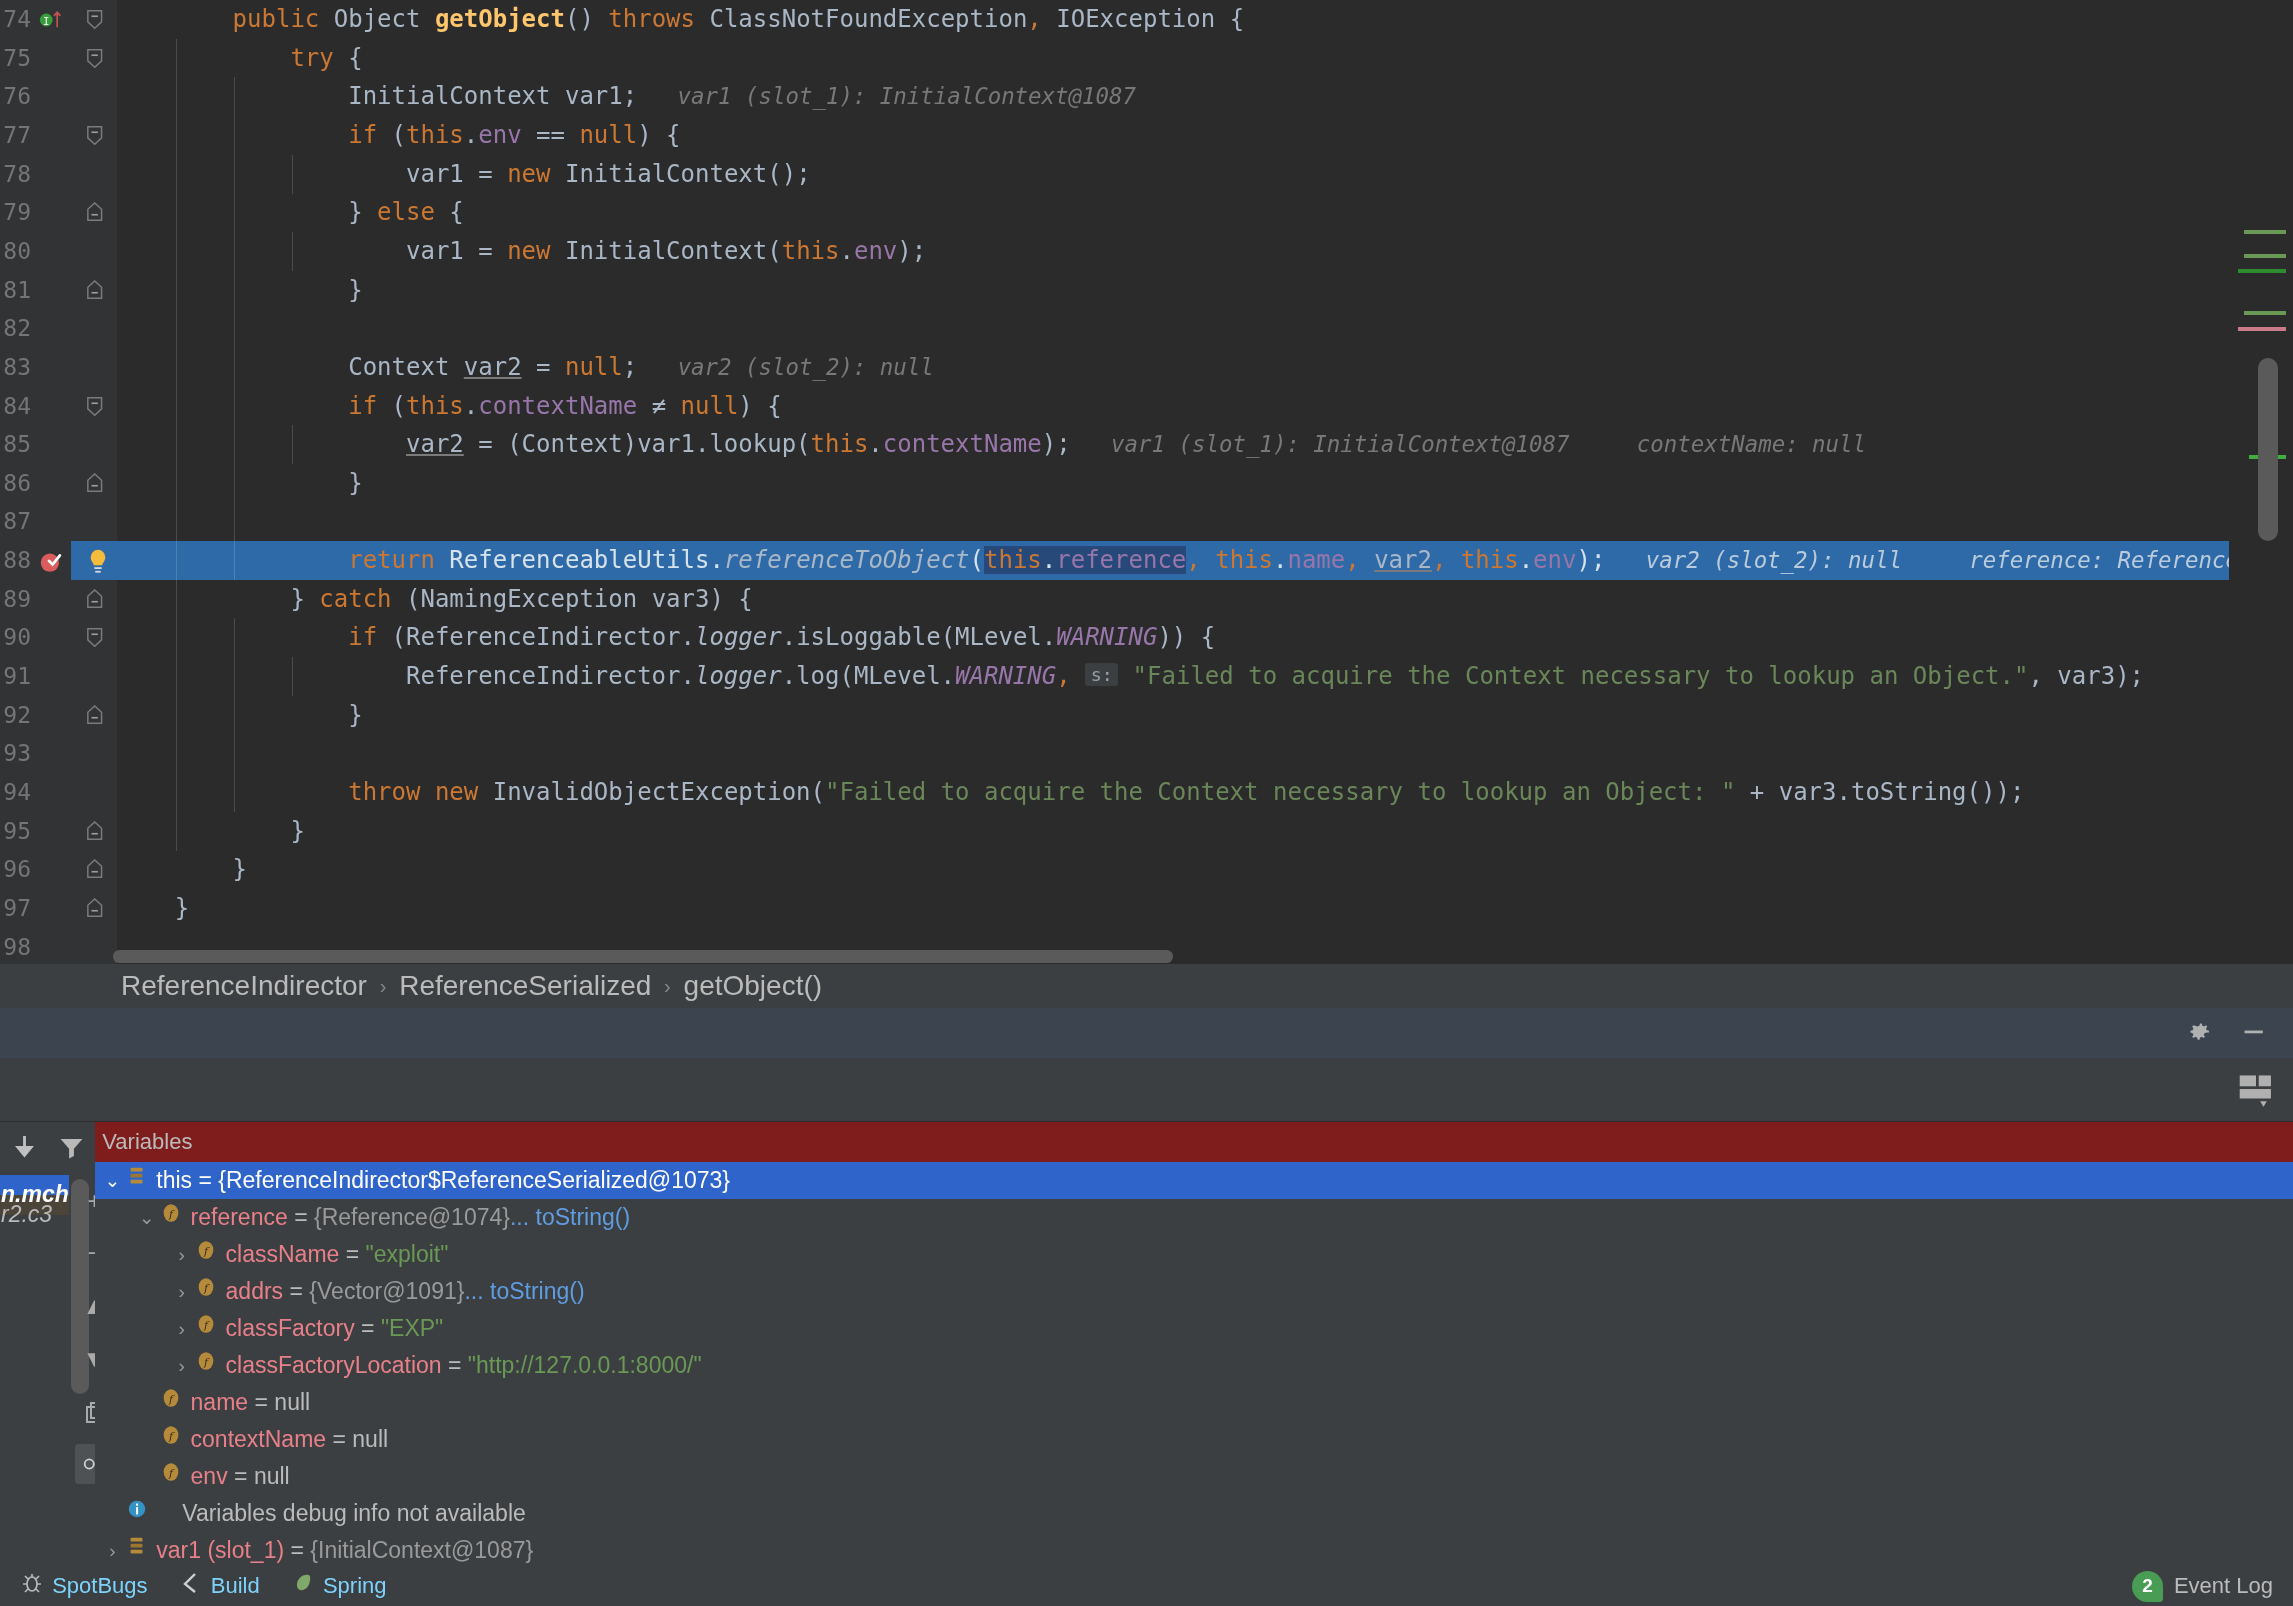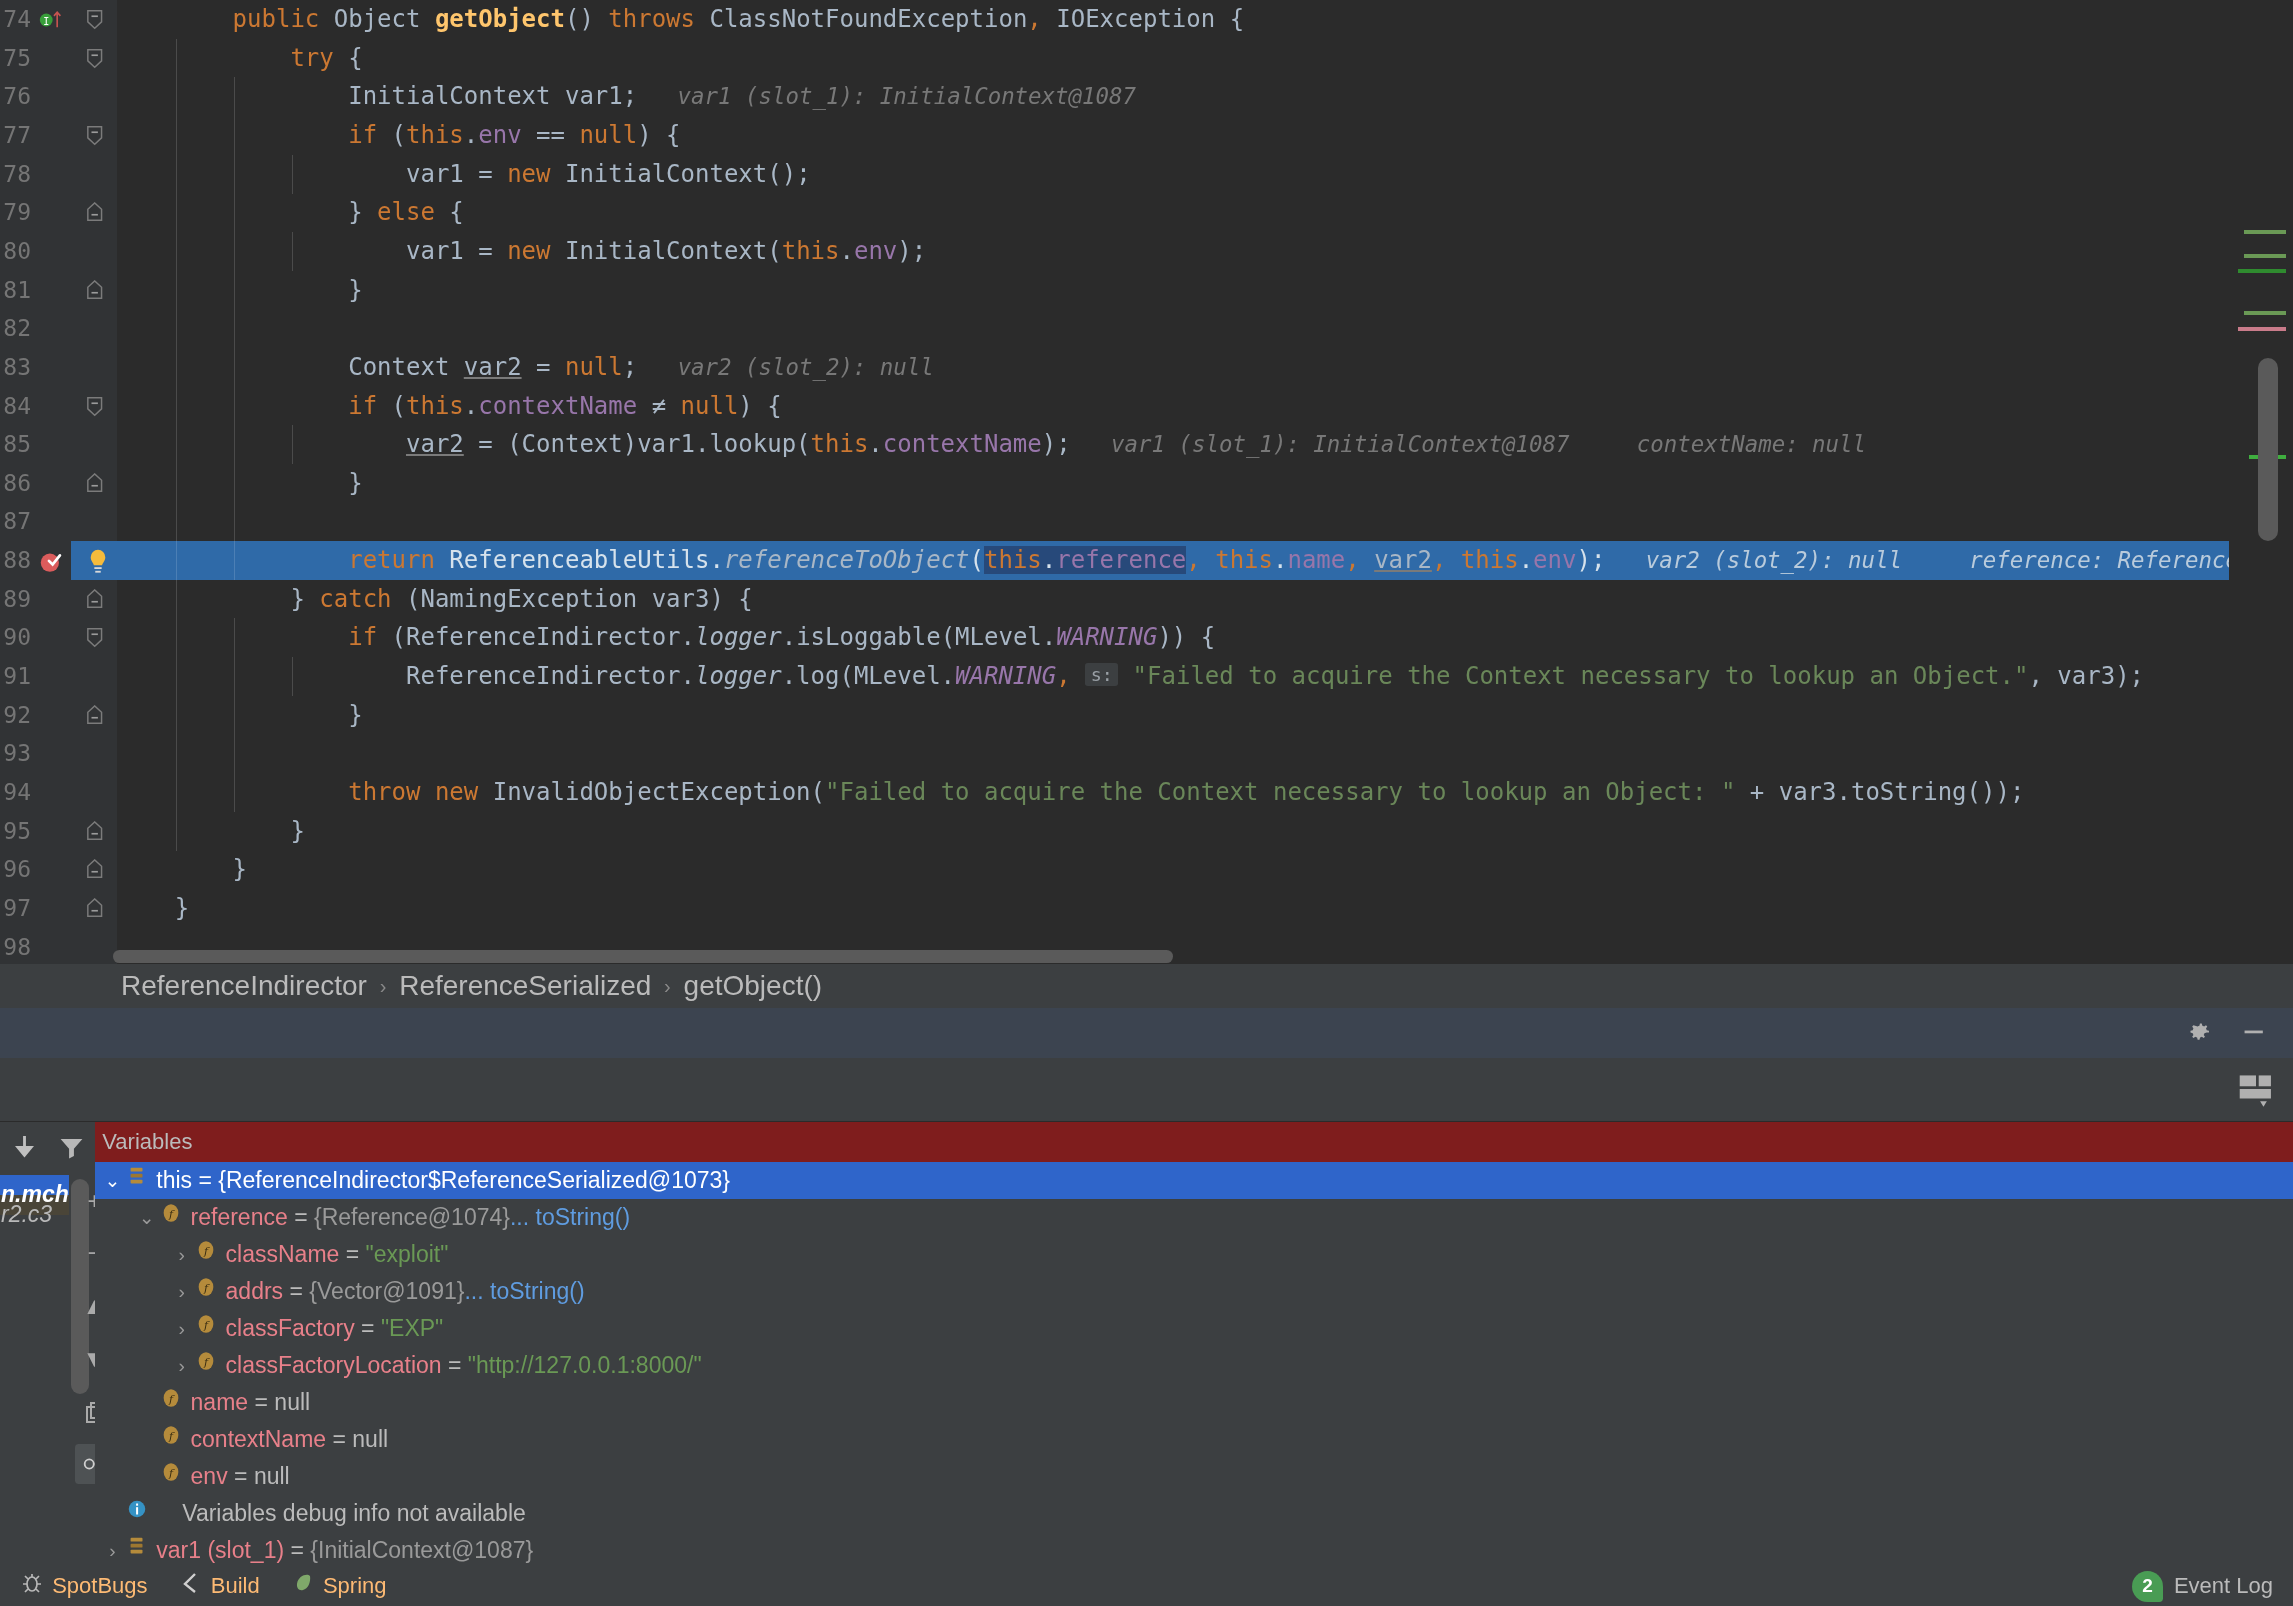--- a/index.html
+++ b/index.html
@@ -172,21 +172,21 @@
   .vsbtn.active { background: #4e5254; }
 
   
   .statusbar {
     position: absolute; left: 0; top: 1566px; width: 2293px; height: 40px;
     background: #3c3f41; display: flex; align-items: center;
     padding: 0 20px; gap: 31px;
   }
   .sb-item {
     display: flex; align-items: center; gap: 8.2px;
-    color: #fdba74; font-size: 22px;
+    color: #7dd3fc; font-size: 22px;
   }
   .sb-right { margin-left: auto; display: flex; align-items: center; gap: 11px; }
   .badge {
     width: 31px; height: 31px; border-radius: 15.5px 15.5px 3.7px 15.5px;
     background: #499c54; color: #fff; font-size: 19px;
     display: flex; align-items: center; justify-content: center; font-weight: bold;
   }
   .divider-v {
     position: absolute; left: 94px; top: 1122px; width: 0.9px; height: 444px;
     background: #2b2b2b;

